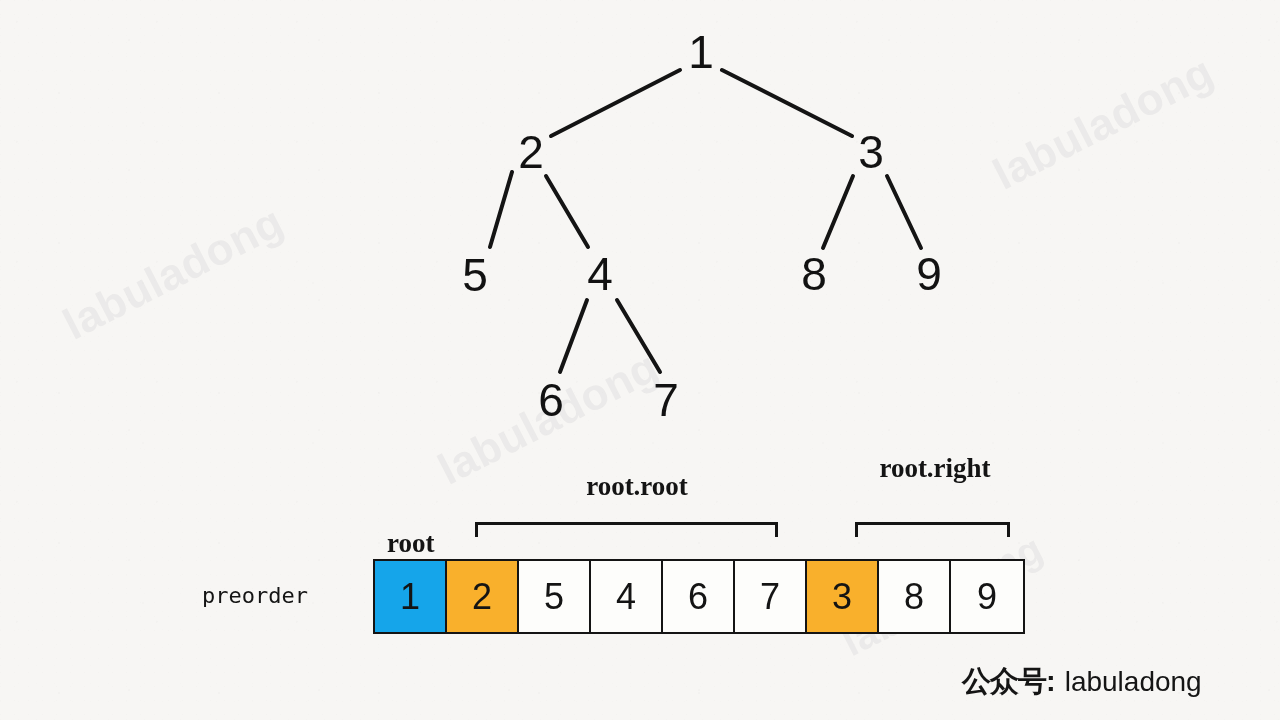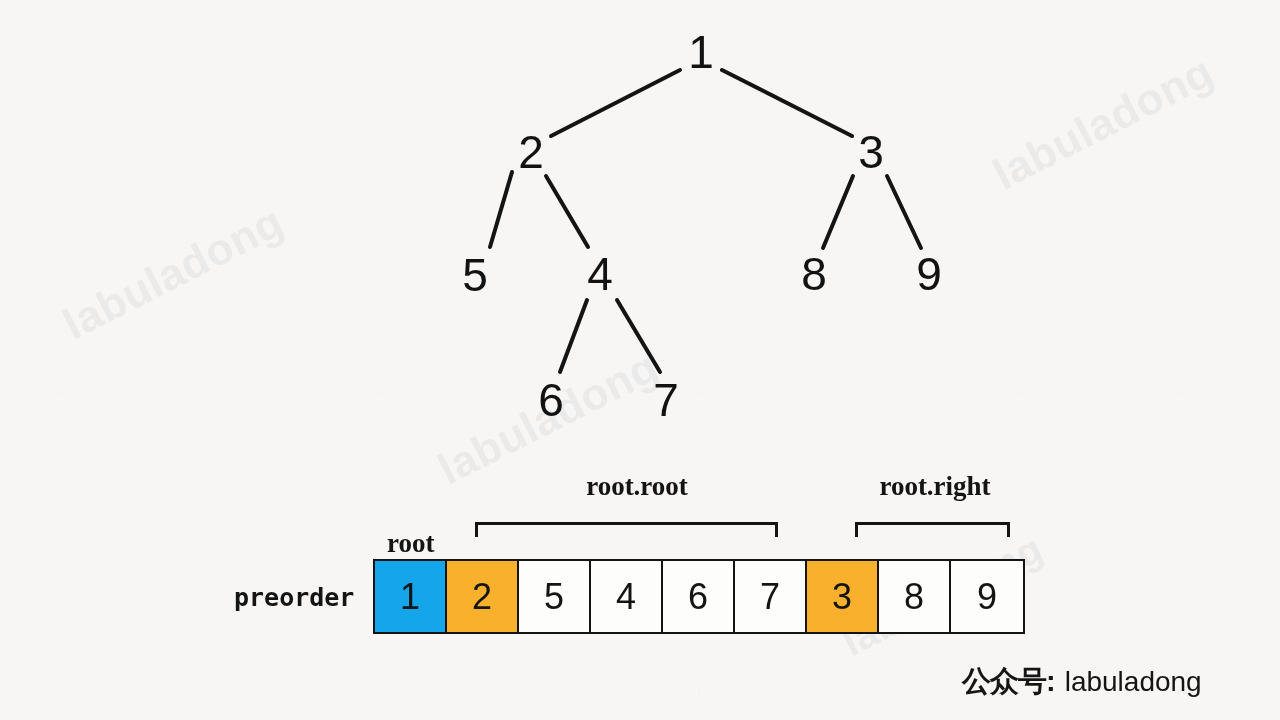--- a/index.html
+++ b/index.html
@@ -80,26 +80,25 @@
     font-weight: 700;
     font-size: 27px;
     color: #141414;
     white-space: nowrap;
     user-select: none;
     margin-top: 10px;
   }
   #preorder-label {
     position: absolute;
     font-family: "DejaVu Sans Mono", monospace;
-    font-size: 25px;
-    font-weight: 700;
-    color: #141414;
-    white-space: nowrap;
-    user-select: none;
-    margin-left: 32px;
+    font-size: 22px;
+    font-weight: 400;
+    color: #141414;
+    white-space: nowrap;
+    user-select: none;
   }
   #array-row {
     position: absolute;
     display: flex;
     border: 2px solid #141414;
     box-sizing: content-box;
     background: #fdfdfb;
   }
   .cell {
     width: 72px;
@@ -181,21 +180,21 @@
   <div id="array-section">
 
     <div id="preorder-label" style="left: 202px; top: 583px;">preorder</div>
 
     <div class="root-label" id="root-label" style="left: 387px; top: 518px;">root</div>
 
     <div id="brace-layer">
         <div class="brace" style="left: 475px; top: 522px; width: 303px;"></div>
         <div class="brace-label" style="left: 637px; top: 471px;">root.root</div>
         <div class="brace" style="left: 855px; top: 522px; width: 155px;"></div>
-        <div class="brace-label" style="left: 935px; top: 471px;">root.right</div>
+        <div class="brace-label" style="left: 935px; top: 453px;">root.right</div>
       </div>
 
     <div id="array-row" style="left: 373px; top: 559px; border-color: rgb(20, 20, 20);">
         <div class="cell blue" style="width: 72px; height: 71px; background: rgb(21, 165, 234);">
           <span>1</span>
         </div>
         <div class="cell orange" style="width: 72px; height: 71px; background: rgb(249, 176, 44);">
           <span>2</span>
         </div>
         <div class="cell" style="width: 72px; height: 71px; background: rgb(253, 253, 251);">

